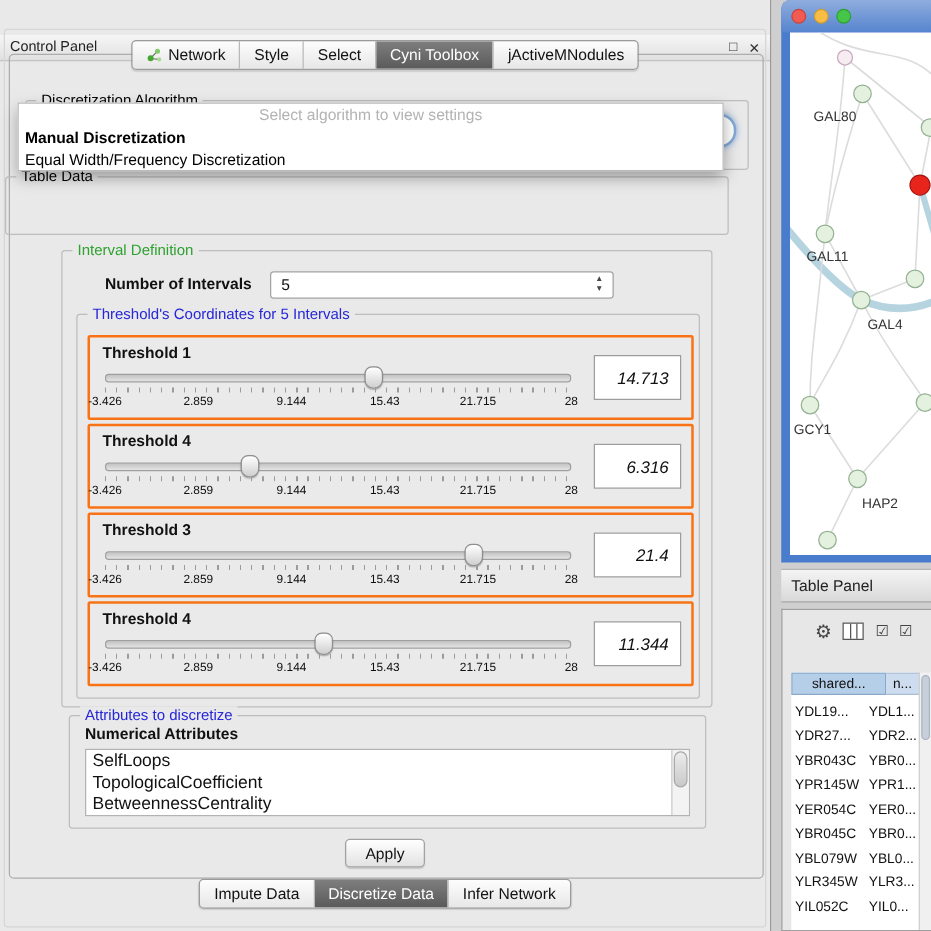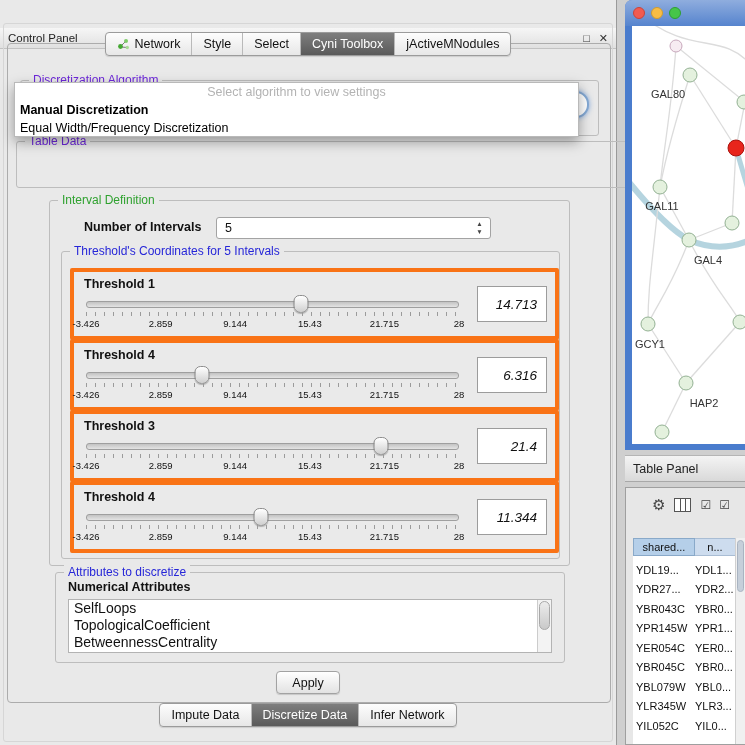--- a/index.html
+++ b/index.html
@@ -13,35 +13,35 @@
   .inner-outline{position:absolute;left:3px;top:23px;right:3px;bottom:3px;border:1px solid #d6d6d6;border-radius:3px;pointer-events:none;}
   .pane{position:absolute;left:7px;top:43px;width:602px;height:658px;border:1px solid #acacac;border-radius:4px;}
   
   .segwrap{position:absolute;left:0;right:0;display:flex;justify-content:center;z-index:6;}
   .seg{display:inline-flex;height:22px;border:1px solid #9b9b9b;border-radius:4px;background:linear-gradient(#fdfdfd,#e7e7e7);overflow:hidden;font-size:12.5px;box-shadow:0 1px 1px rgba(0,0,0,.12);}
   .seg .item{display:flex;align-items:center;gap:5px;padding:0 11px;border-left:1px solid #b9b9b9;color:#111;white-space:nowrap;}
   .seg .item:first-child{border-left:none;}
   .seg .item.sel{background:linear-gradient(#7e7e7e,#5a5a5a);color:#fff;}
   
   .group{position:absolute;border:1px solid #bdbdbd;border-radius:3px;}
-  .gtitle{position:absolute;top:-8px;left:8px;background:#e9e9e9;padding:0 4px;font-size:12px;color:#6d28d9;white-space:nowrap;}
+  .gtitle{position:absolute;top:-8px;left:8px;background:#e9e9e9;padding:0 4px;font-size:12px;color:#000000;white-space:nowrap;}
   .gtitle.green{color:#2fa12f;}
   .gtitle.blue{color:#2626d8;}
   
   .combo{position:absolute;background:#fff;border:1px solid #a3a3a3;border-radius:3px;display:flex;align-items:center;font-size:12.5px;color:#111;box-sizing:border-box;}
   .combo .txt{padding-left:8px;flex:1;white-space:nowrap;overflow:hidden;}
   .combo .arrows{width:15px;display:flex;flex-direction:column;align-items:center;justify-content:center;line-height:1;font-size:6.5px;color:#444;gap:1px;margin-right:3px;}
   .algo-combo{position:absolute;left:28px;top:91px;width:561px;height:27px;border-radius:13px;border:2px solid #84a9d4;background:#fff;box-shadow:0 0 5px rgba(100,150,220,.8);z-index:2;box-sizing:border-box;}
   
   .overlay{position:absolute;left:14px;top:82px;width:565px;height:55px;background:#fff;border:1px solid #b9b9b9;box-shadow:0 5px 12px rgba(0,0,0,.35);z-index:10;font-size:12.5px;box-sizing:border-box;}
   .opt-ph{height:18px;display:flex;align-items:center;justify-content:center;color:#b3b3b3;}
   .opt{height:18px;display:flex;align-items:center;padding-left:5px;color:#000;}
   .opt.bold{font-weight:bold;}
   
-  .tpanel{position:absolute;left:8px;width:481px;height:64px;border:4px solid #f97316;border-radius:2px;background:#eaeaea;}
+  .tpanel{position:absolute;left:8px;width:481px;height:64px;border:2px solid #f97316;border-radius:2px;background:#eaeaea;}
   .tlabel{position:absolute;left:10px;top:5px;font-weight:bold;font-size:12.5px;}
   .slider-area{position:absolute;left:12px;top:22px;right:96px;height:40px;}
   .track{position:absolute;left:0;right:0;top:7px;height:5px;background:linear-gradient(#c3c3c3,#e4e4e4);border:1px solid #9f9f9f;border-radius:3px;}
   .thumb{position:absolute;top:1px;width:13px;height:16px;background:linear-gradient(#ffffff,#cfcfcf);border:1px solid #8e8e8e;border-radius:6px 6px 7px 7px;transform:translateX(-50%);box-shadow:0 1px 1px rgba(0,0,0,.25);}
   .ticks{position:absolute;left:0;right:0;top:18px;height:4px;background:repeating-linear-gradient(to right,#9b9b9b 0 1px,transparent 1px 9px);}
   .scale{position:absolute;left:0;right:0;top:24px;height:11px;font-size:9.5px;color:#111;}
   .scale span{position:absolute;transform:translateX(-50%);white-space:nowrap;}
   .p0{left:0%;} .p1{left:20%;} .p2{left:40%;} .p3{left:60%;} .p4{left:80%;} .p5{left:100%;}
   .val{position:absolute;right:8px;top:14px;width:70px;height:36px;background:#fff;border:1px solid #9c9c9c;display:flex;align-items:center;justify-content:flex-end;padding-right:9px;font-size:13.5px;box-sizing:border-box;font-style:italic;}
   
@@ -69,21 +69,21 @@
   .tp-win{position:absolute;left:625px;top:487px;width:120px;height:258px;background:#e7e7e7;border:1px solid #9f9f9f;border-right:none;box-sizing:border-box;}
   .tp-toolbar{position:absolute;left:0;right:0;top:0;height:34px;display:flex;align-items:center;gap:9px;padding-left:26px;}
   .gear{font-size:15px;color:#444;}
   .cols-icon{width:15px;height:12px;border:1px solid #555;background:#fff;display:flex;}
   .cols-icon i{flex:1;border-right:1px solid #555;}
   .cols-icon i:last-child{border-right:none;}
   .cbx{font-size:12px;color:#444;letter-spacing:-1px;}
   .tp-table{position:absolute;left:7px;top:50px;right:9px;bottom:0;background:#fff;overflow:hidden;}
   .thead{display:flex;height:18px;font-size:11px;}
   .hc{display:flex;align-items:center;justify-content:center;box-sizing:border-box;overflow:hidden;white-space:nowrap;}
-  .hc1{width:62px;background:#b5cfe9;border:1px solid #89a9c9;}
+  .hc1{width:76px;background:#b5cfe9;border:1px solid #89a9c9;}
   .hc2{flex:1;background:#cddcee;border:1px solid #a9bdd4;border-left:none;}
   .trow{display:flex;height:19.5px;align-items:flex-end;font-size:11px;}
   .c1{width:58px;padding-left:3px;box-sizing:border-box;overflow:hidden;white-space:nowrap;}
   .c2{flex:1;padding-left:4px;overflow:hidden;white-space:nowrap;}
   .tp-scroll{position:absolute;right:0;top:50px;bottom:0;width:9px;background:#f0f0f0;border-left:1px solid #d0d0d0;}
   .tp-thumb{position:absolute;left:1px;right:1px;top:2px;height:52px;background:#c6cfda;border:1px solid #a9b4c2;border-radius:4px;box-sizing:border-box;}
 </style>
 </head>
 <body>
 
@@ -127,21 +127,21 @@
     <span class="gtitle">Discretization Algorithm</span>
   </div>
   <div class="algo-combo"></div>
 
   <div class="overlay">
     <div class="opt-ph">Select algorithm to view settings</div>
     <div class="opt bold">Manual Discretization</div>
     <div class="opt">Equal Width/Frequency Discretization</div>
   </div>
 
-  <div class="group" style="left:16px;top:141px;width:577px;height:45px;padding-left:41px;">
+  <div class="group" style="left:4px;top:141px;width:577px;height:45px;">
     <span class="gtitle">Table Data</span>
   </div>
 
   <div class="group" style="left:49px;top:200px;width:519px;height:364px;">
     <span class="gtitle green">Interval Definition</span>
 
     <span style="position:absolute;left:34px;top:19px;font-weight:bold;font-size:12.5px;">Number of Intervals</span>
     <div class="combo" style="left:166px;top:16px;width:275px;height:22px;">
       <span class="txt">5</span>
       <span class="arrows">

